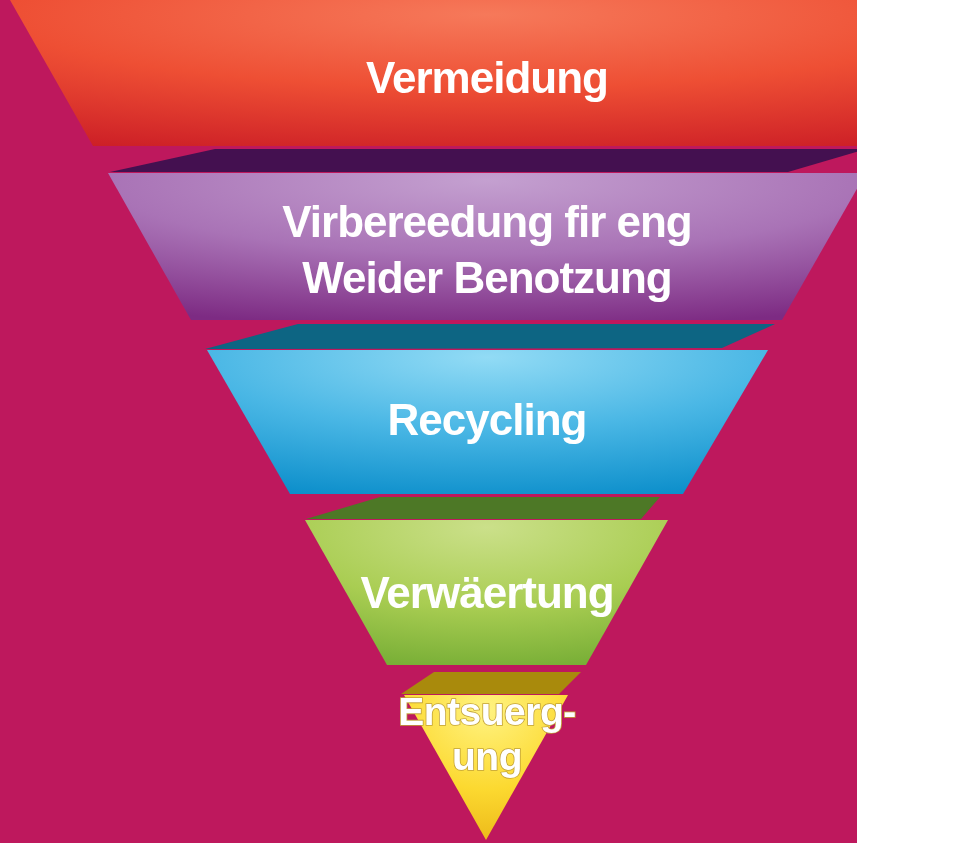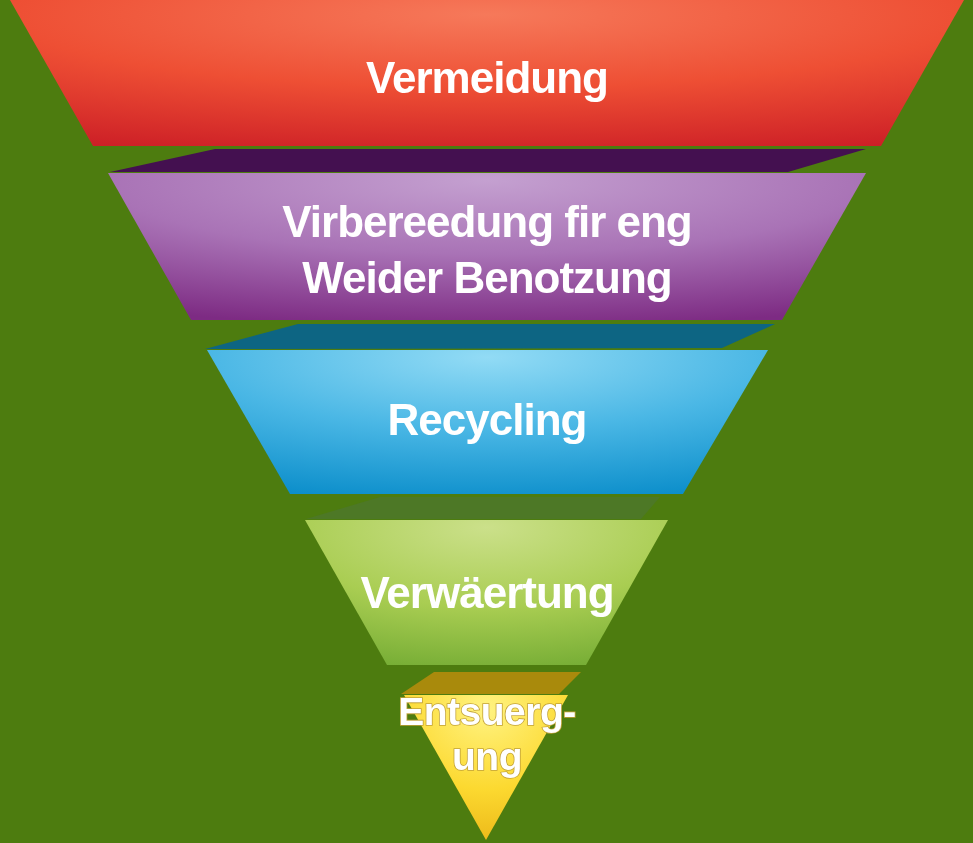--- a/index.html
+++ b/index.html
@@ -2,23 +2,23 @@
 <html><head>
 <meta charset="utf-8">
 <style>
   html, body {
     margin: 0;
     padding: 0;
     background: #ffffff;
   }
   .stage {
     position: relative;
-    width: 973px;
+    width: 857px;
     height: 843px;
-    background: #4d7c0f;
+    background: #be185d;
     overflow: hidden;
   }
   svg.pyramid {
     display: block;
     width: 973px;
     height: 843px;
   }
   .band-label {
     font-family: "Liberation Sans", "DejaVu Sans", sans-serif;
     font-weight: bold;

